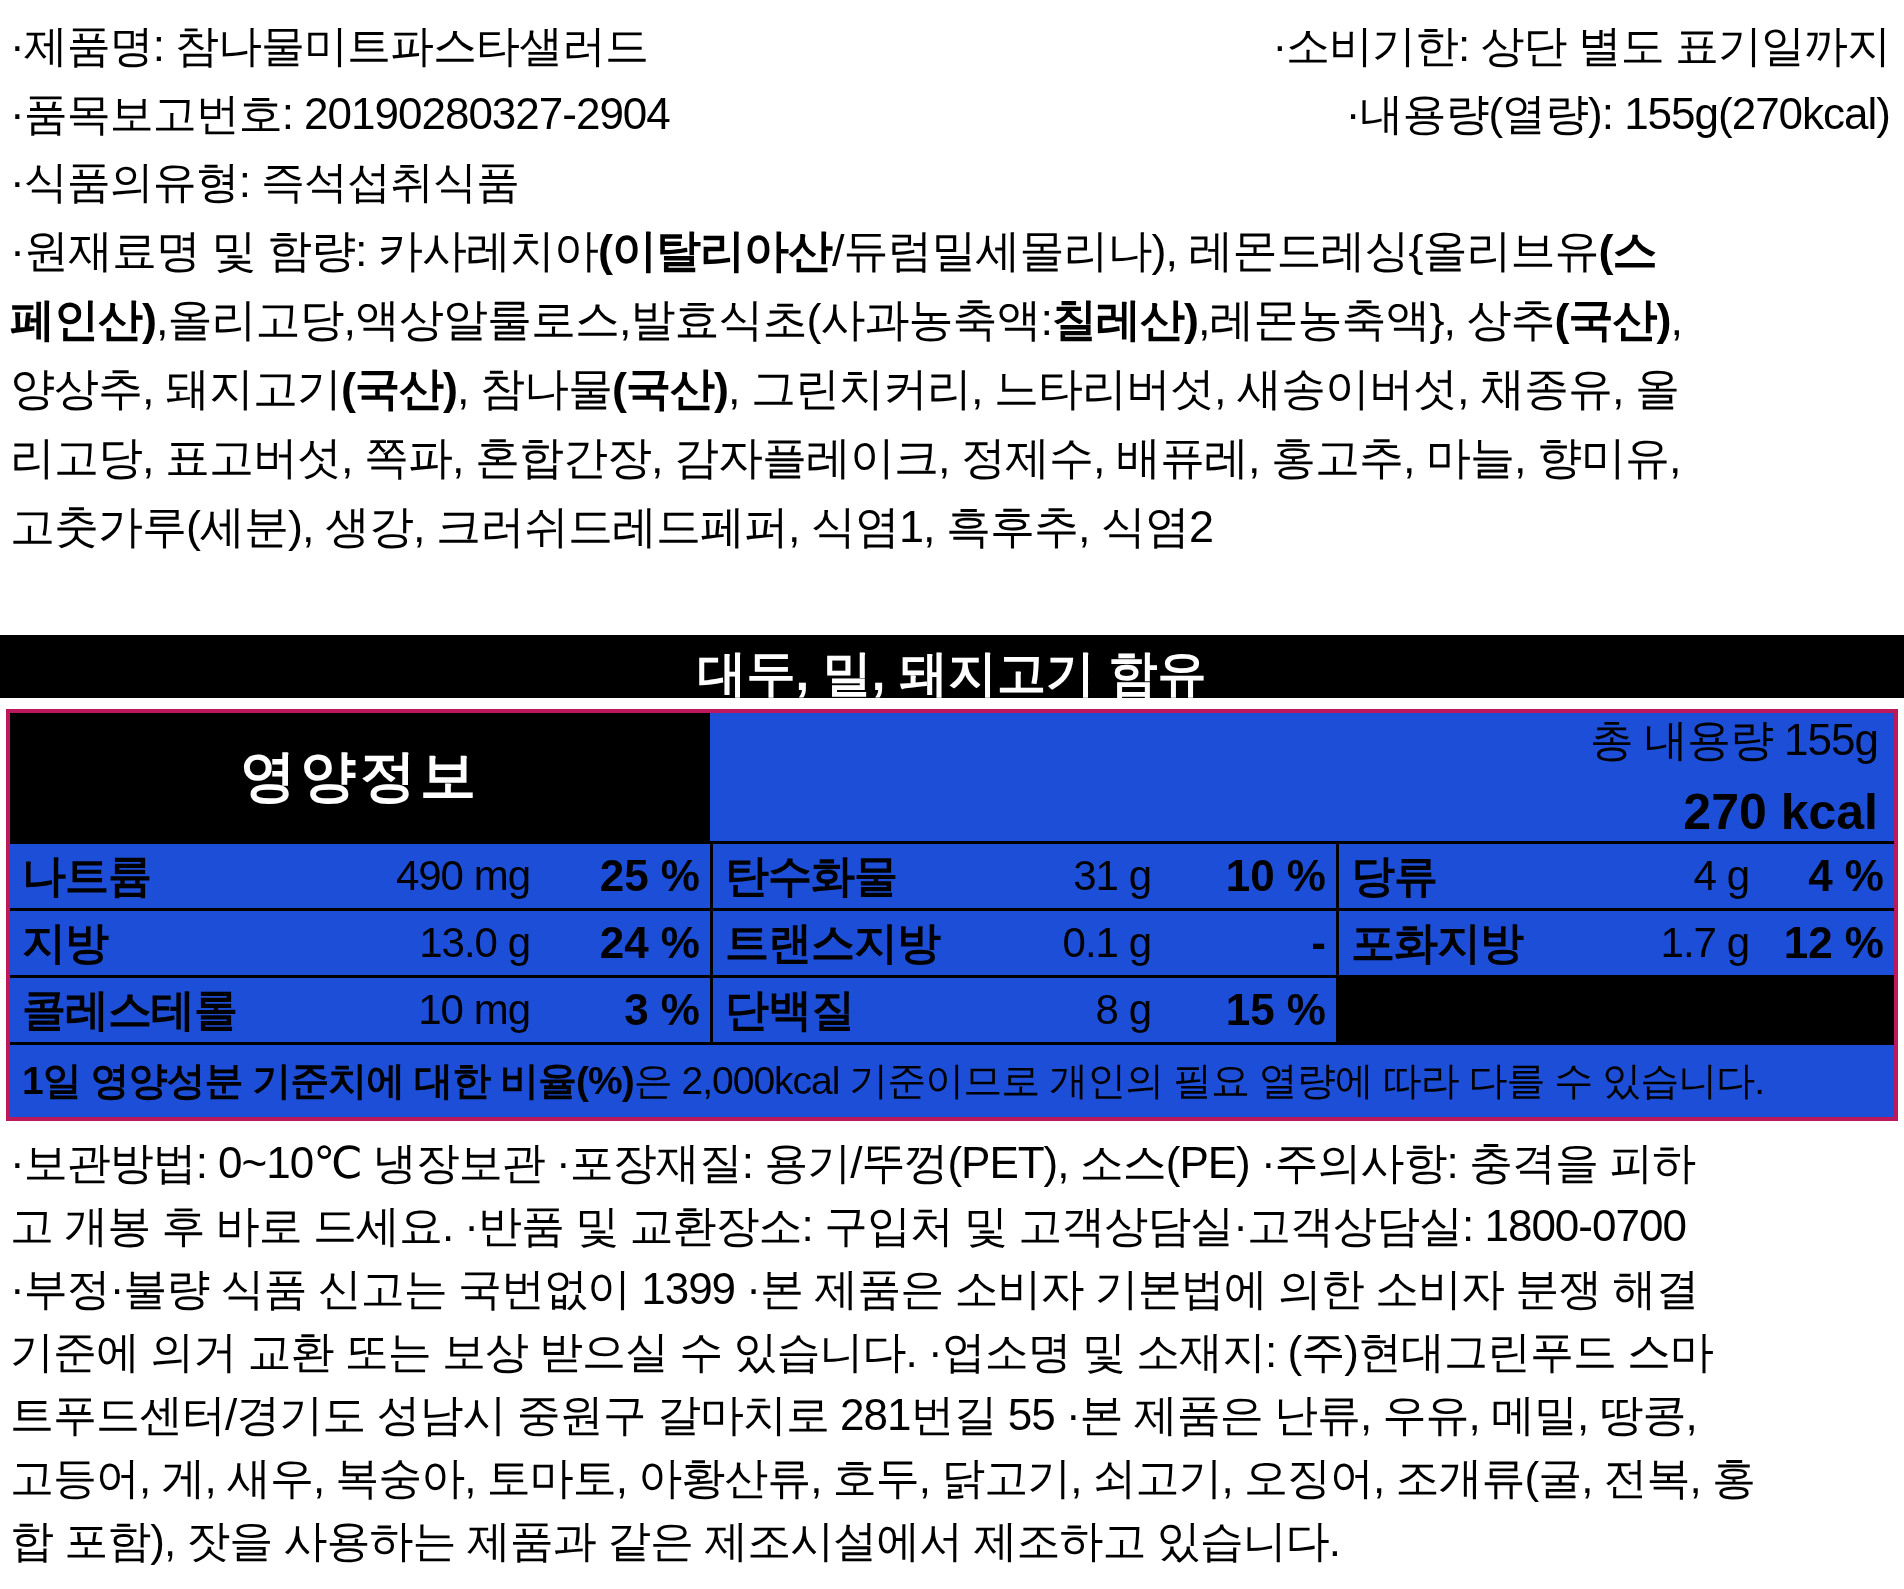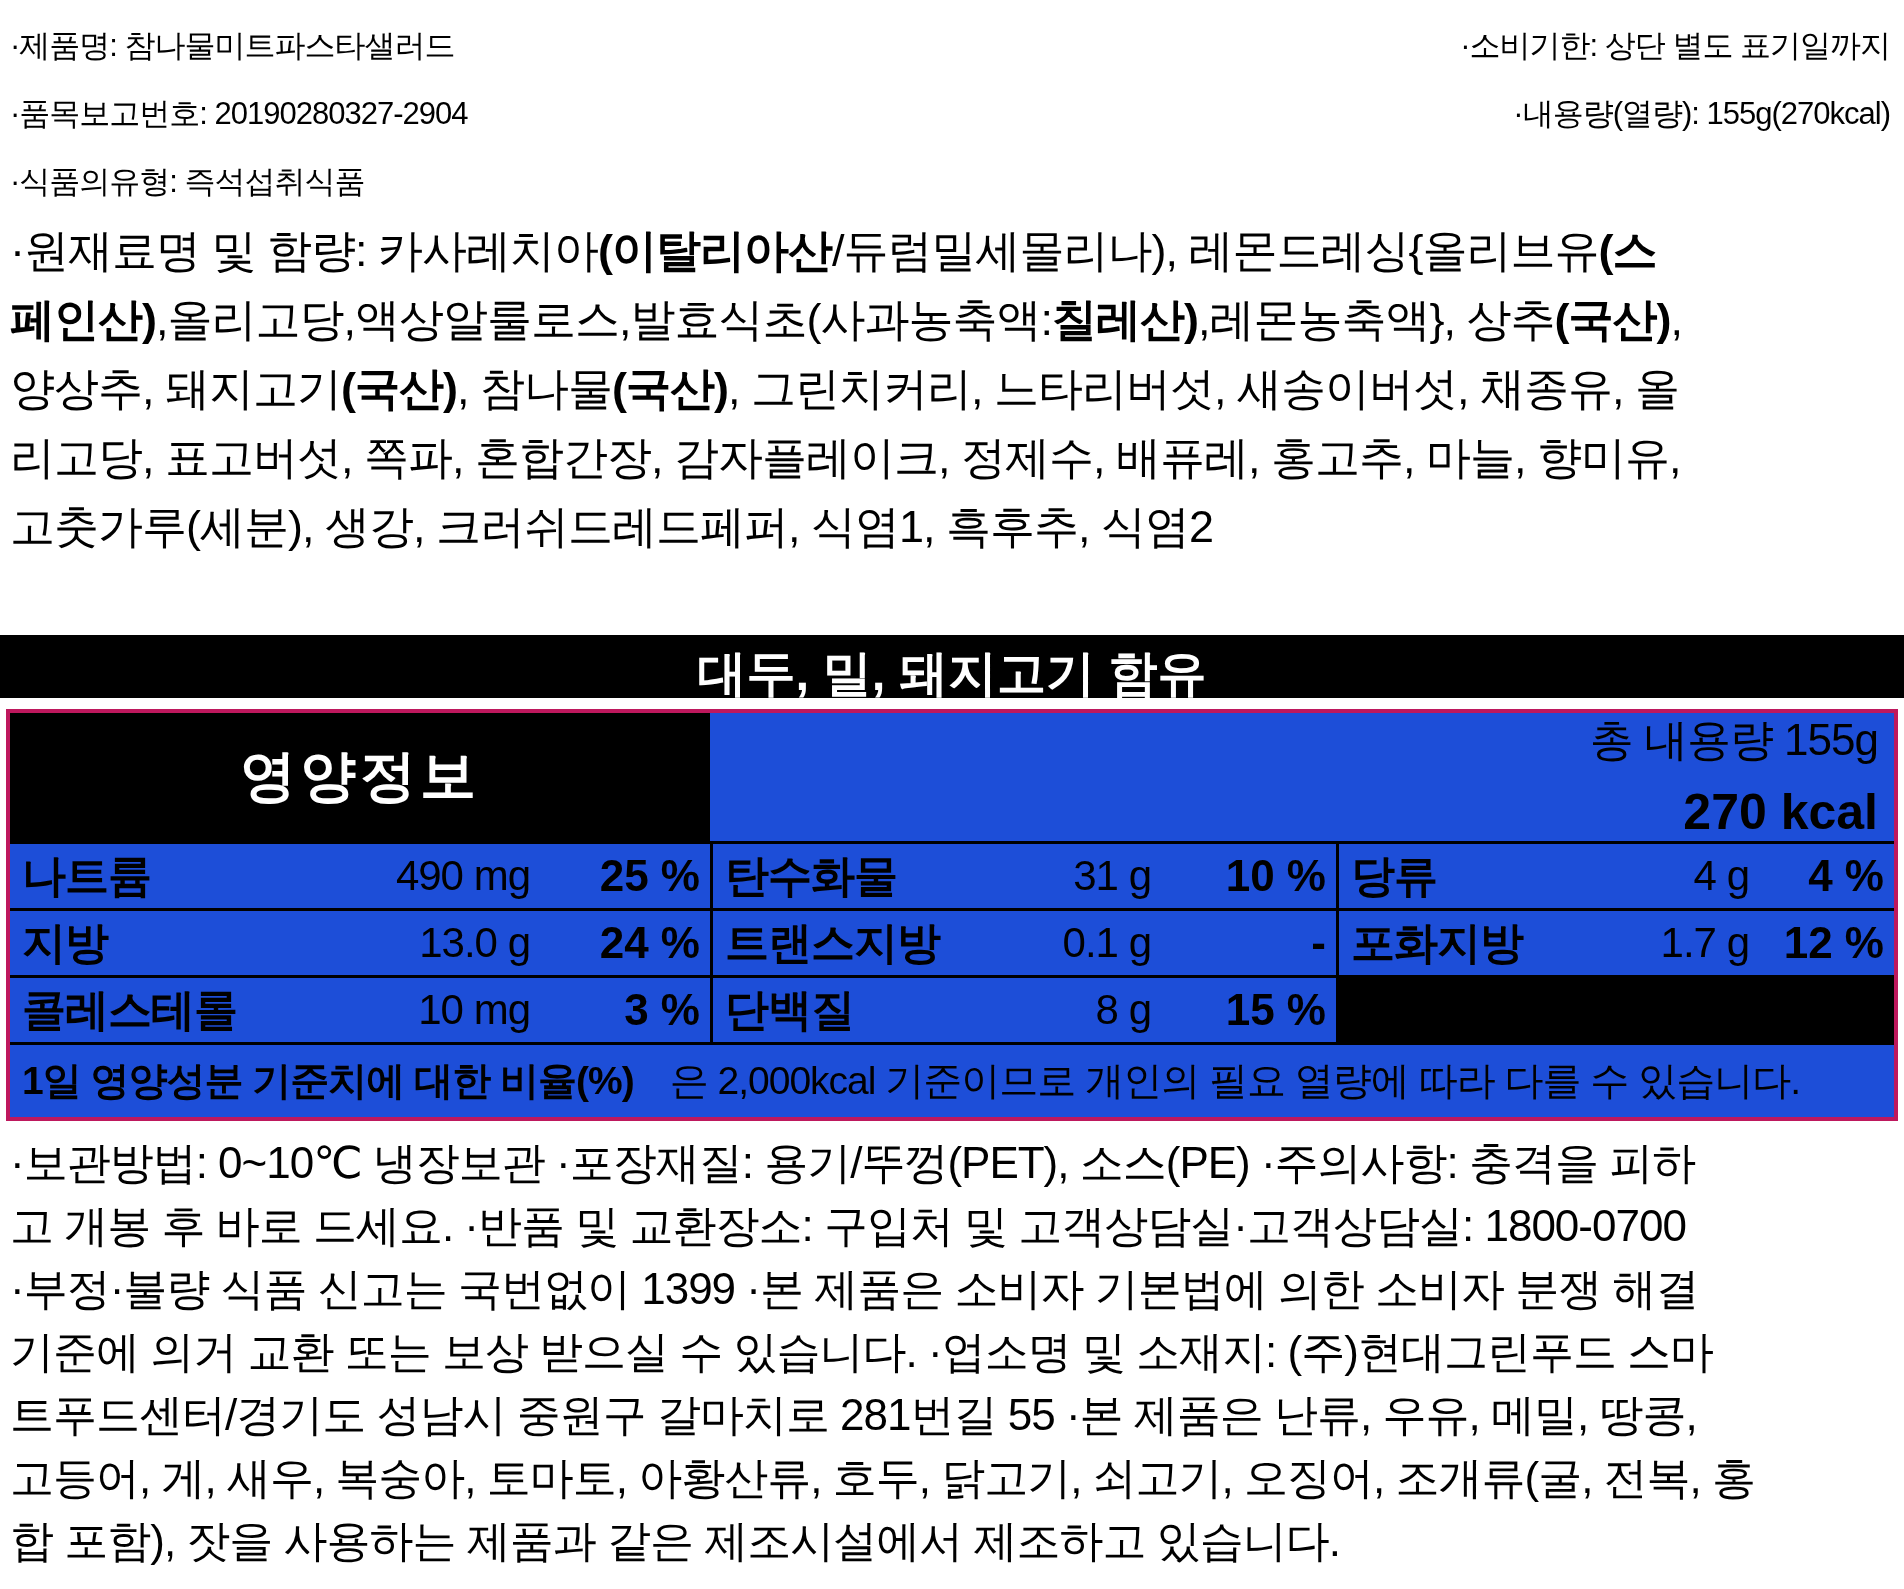--- a/index.html
+++ b/index.html
@@ -4,21 +4,21 @@
 <style>
   html,body{margin:0;padding:0;background:#fff;}
   #page{
     width:1904px;height:1589px;position:relative;overflow:hidden;
     background:#ffffff;color:#000;box-sizing:border-box;
     padding:12px 14px 0 10px;
     font-family:"Liberation Sans","DejaVu Sans",sans-serif;
   }
   .b{font-weight:bold;}
   
-  .hline{height:68px;line-height:68px;font-size:31px;letter-spacing:-1px;
+  .hline{height:68px;line-height:68px;font-size:44px;letter-spacing:-1px;
          display:flex;justify-content:space-between;white-space:nowrap;}
   .iline{height:69px;line-height:69px;font-size:45px;letter-spacing:-1px;white-space:nowrap;}
   
   .banner{margin:74px -14px 0 -10px;height:63px;line-height:76px;
           background:#000000;color:#ffffff;text-align:center;
           font-size:49px;font-weight:bold;letter-spacing:0;}
   
   .ntable{margin:11px -8px 8px -4px;border:4px solid #be185d;background:#1d4ed8;}
   .nt-head{display:flex;height:128px;}
   .nt-title{width:700px;background:#000;color:#fff;font-size:56px;font-weight:bold;
@@ -33,21 +33,21 @@
   .c2{width:626px;border-left:3px solid #000;}
   .c3{flex:1;border-left:3px solid #000;}
   .filler{background:#000;}
   .nname{font-size:44px;font-weight:bold;letter-spacing:-1px;white-space:nowrap;}
   .namt{margin-left:auto;font-size:42px;letter-spacing:-1px;white-space:nowrap;}
   .npct{font-size:44px;font-weight:bold;text-align:right;white-space:nowrap;}
   .c1 .npct{width:170px;}
   .c2 .npct{width:175px;}
   .c3 .npct{width:135px;}
   .nfoot{border-top:3px solid #000;height:72px;display:flex;align-items:center;
-         padding-left:12px;font-size:39px;letter-spacing:-1px;white-space:nowrap;gap:36px;}
+         padding-left:12px;font-size:39px;letter-spacing:-1px;white-space:nowrap;}
   
   .storage{margin-top:10px;}
   .sline{height:63px;line-height:63px;font-size:44px;letter-spacing:-1px;white-space:nowrap;}
 </style>
 </head>
 <body>
 
 <div id="page">
 
   <div>

